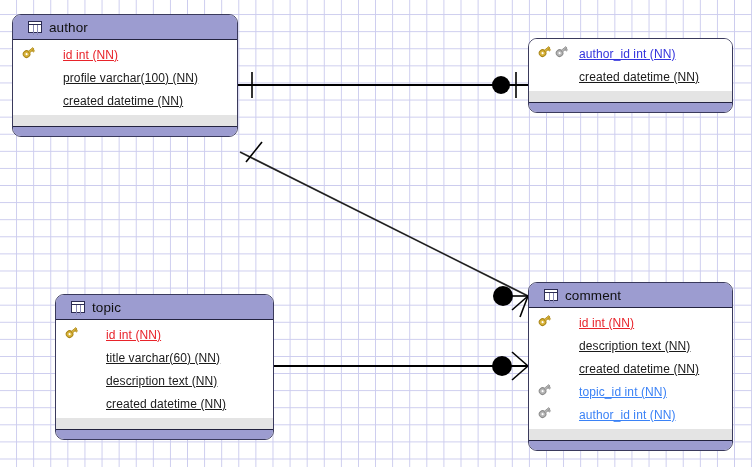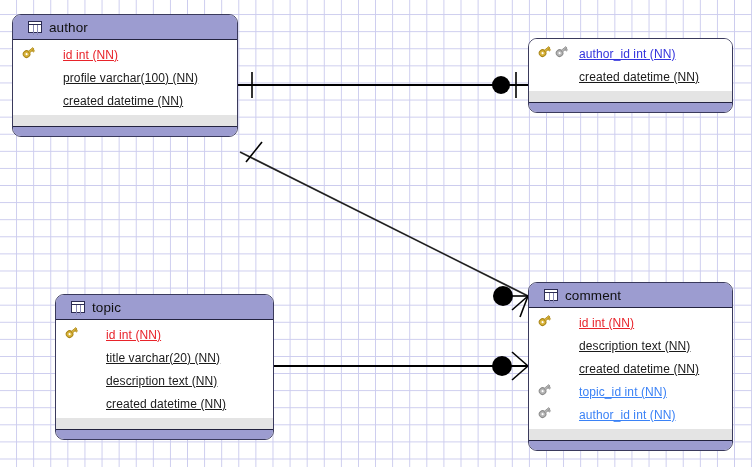--- a/index.html
+++ b/index.html
@@ -214,21 +214,21 @@
                     <circle cx="5" cy="7.5" r="1.1" fill="#ffffff"></circle>
                     <rect x="7.6" y="6.5" width="6.3" height="2" fill="#d9b43c" stroke="#a98414" stroke-width=".7"></rect>
                     <rect x="11.4" y="8.3" width="1.6" height="2" fill="#d9b43c" stroke="#a98414" stroke-width=".7"></rect>
                   </g>
                 </svg></span>
             </div>
             <span class="col-text col-pk">id int (NN)</span>
           </div>
           <div class="row">
             <div class="keycell"></div>
-            <span class="col-text col-normal">title varchar(20) (NN)</span>
+            <span class="col-text col-normal">title varchar(60) (NN)</span>
           </div>
           <div class="row">
             <div class="keycell"></div>
             <span class="col-text col-normal">description text (NN)</span>
           </div>
           <div class="row">
             <div class="keycell"></div>
             <span class="col-text col-normal">created datetime (NN)</span>
           </div>
         </div>

